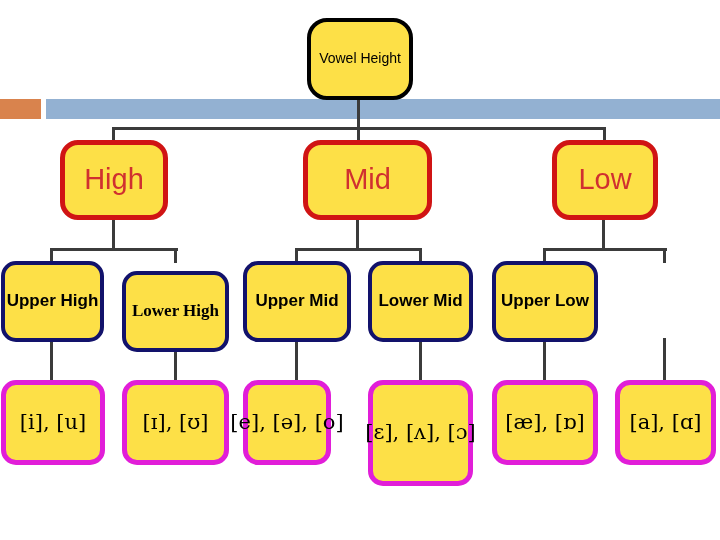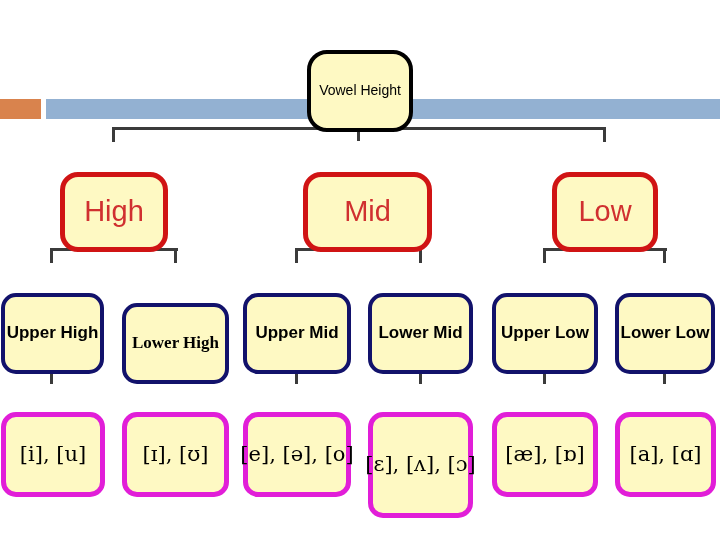--- a/index.html
+++ b/index.html
@@ -12,28 +12,27 @@
     font-family: "Liberation Sans", sans-serif;
   }
   .bar { position: absolute; }
   .bar-orange { left: 0; top: 99px; width: 41px; height: 20px; background: var(--bar-orange, #d9834d); }
   .bar-blue   { left: 46px; top: 99px; width: 674px; height: 20px; background: var(--bar-blue, #93b1d2); }
 
   .line { position: absolute; background: var(--connector, #3b3b3b); }
 
   .node {
     position: absolute;
-    background: #fef9c3;
+    background: #fde047;
     box-sizing: border-box;
     display: flex;
     align-items: center;
     justify-content: center;
     text-align: center;
     line-height: 1.1;
-    margin-top: 32px;
   }
   .root-node {
     border: 4px solid var(--root-border, #000000);
     border-radius: 20px;
     font-size: 14px;
     color: #000000;
   }
   .branch-node {
     border: 5px solid var(--branch-border, #d01414);
     border-radius: 18px;
@@ -114,31 +113,28 @@
   </div>
   <div class="node sub-node" style="left:243px; top:261px; width:108px; height:81px;">
     <span>Upper Mid</span>
   </div>
   <div class="node sub-node" style="left:368px; top:261px; width:105px; height:81px;">
     <span>Lower Mid</span>
   </div>
   <div class="node sub-node" style="left:492px; top:261px; width:106px; height:81px;">
     <span>Upper Low</span>
   </div>
-  <div class="node sub-node" style="left:615px; top:261px; width:100px; height:81px;">
-    <span>Lower Low</span>
-  </div>
 
   <div class="node phoneme-node" style="left:1px; top:380px; width:104px; height:85px;">
     <span>[i], [u]</span>
   </div>
   <div class="node phoneme-node" style="left:122px; top:380px; width:107px; height:85px;">
     <span>[ɪ], [ʊ]</span>
   </div>
-  <div class="node phoneme-node" style="left:243px; top:380px; width:108px; height:85px;">
+  <div class="node phoneme-node" style="left:243px; top:380px; width:88px; height:85px;">
     <span>[e], [ə], [o]</span>
   </div>
   <div class="node phoneme-node" style="left:368px; top:380px; width:105px; height:106px;">
     <span>[ɛ], [ʌ], [ɔ]</span>
   </div>
   <div class="node phoneme-node" style="left:492px; top:380px; width:106px; height:85px;">
     <span>[æ], [ɒ]</span>
   </div>
   <div class="node phoneme-node" style="left:615px; top:380px; width:101px; height:85px;">
     <span>[a], [ɑ]</span>

